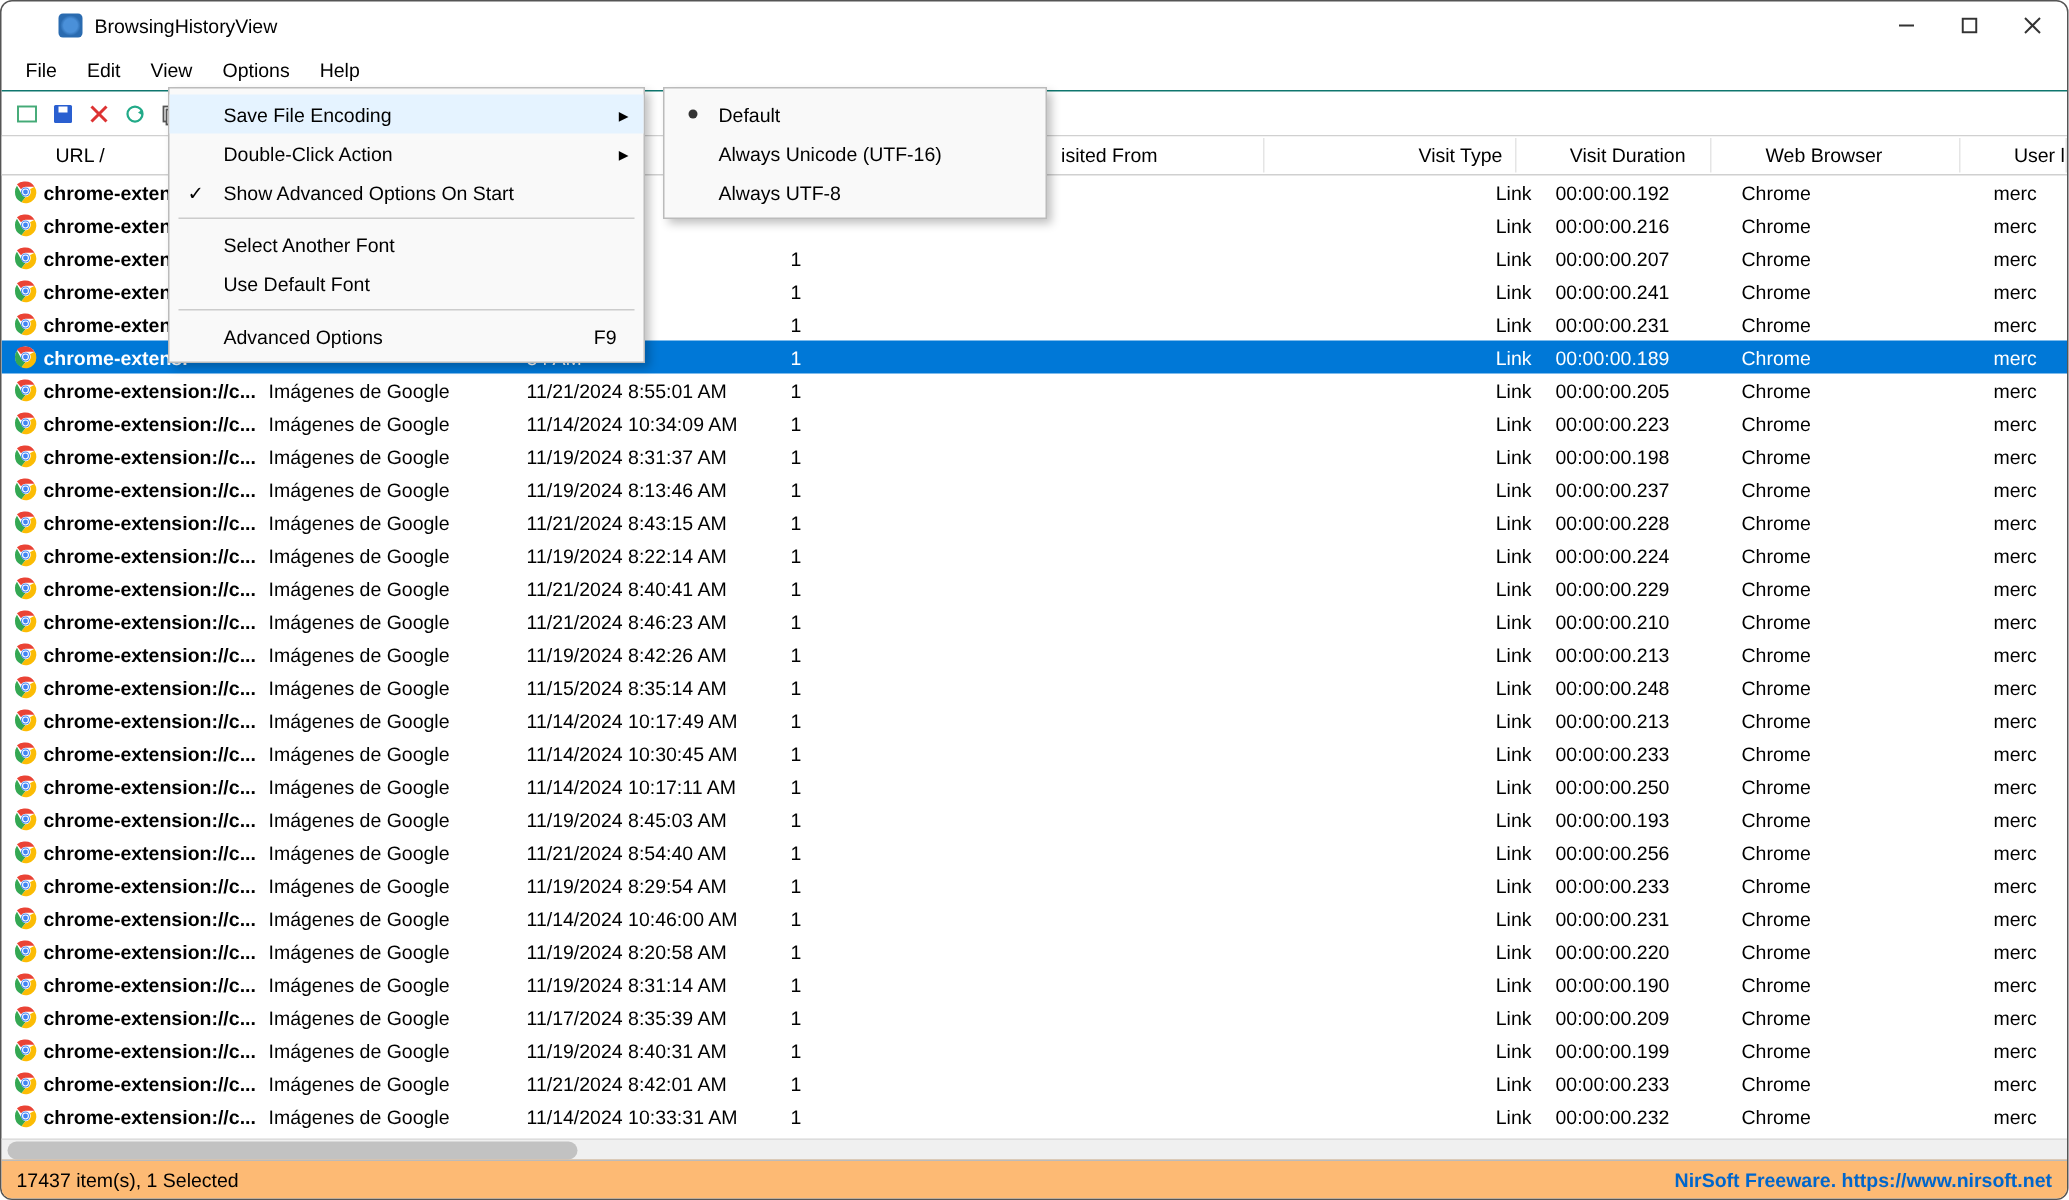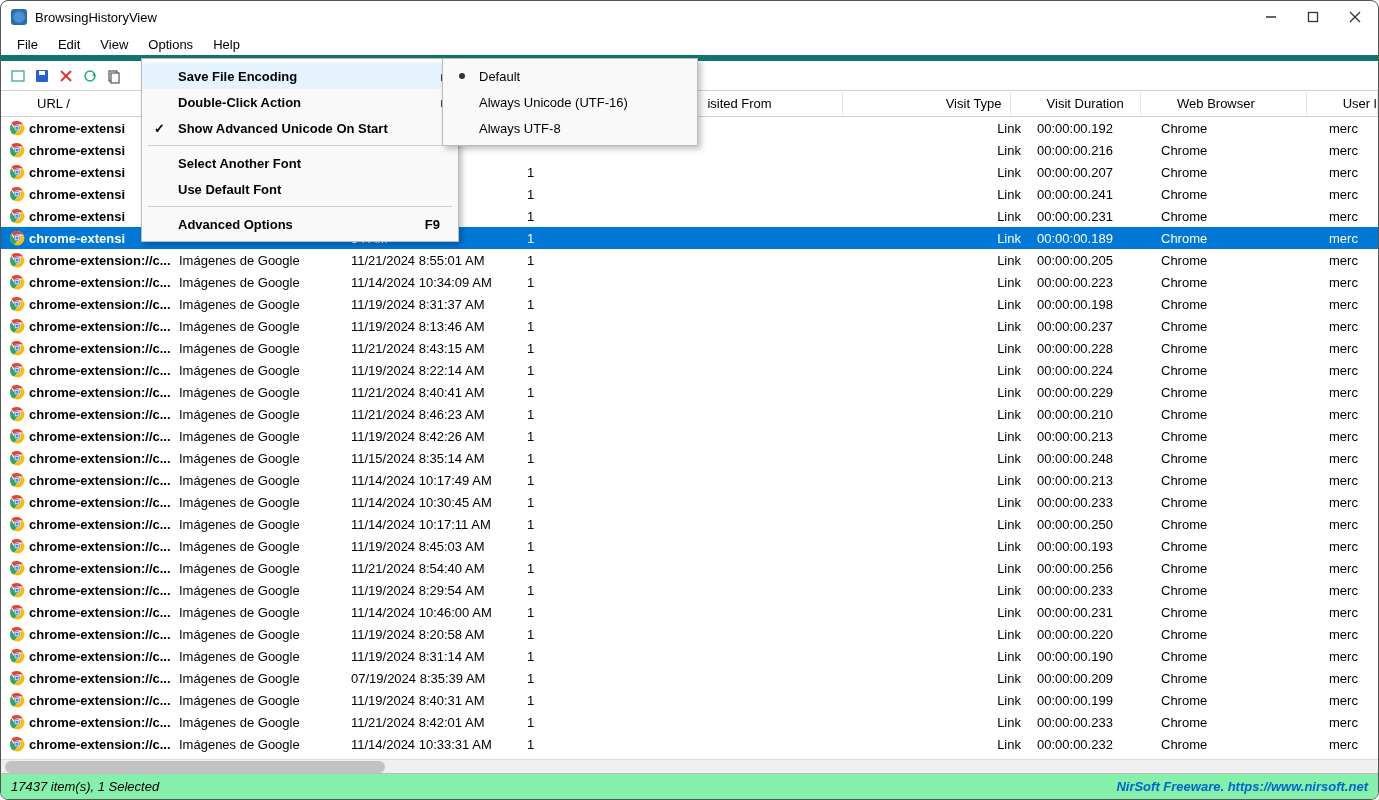--- a/index.html
+++ b/index.html
@@ -1,37 +1,37 @@
 <!DOCTYPE html>
 <html><head>
 <meta charset="utf-8">
 <style>
 * { box-sizing: border-box; margin: 0; padding: 0; font-family: 'Segoe UI', Tahoma, sans-serif; font-size: 13px; }
 body { width: 1379px; height: 800px; background: #fff; overflow: hidden; display: flex; flex-direction: column; border: 1px solid #555; border-radius: 8px; }
-.titlebar { height: 32px; display: flex; align-items: center; padding: 0 10px; }
+.titlebar { height: 32px; display: flex; align-items: center; padding: 0 10px; margin-left: 28px; }
 .titlebar .app-icon { width: 16px; height: 16px; margin-right: 8px; background: radial-gradient(circle, #4a90d9 40%, #2a6bb0 60%); border-radius: 3px; }
 .titlebar .title { flex: 1; font-size: 13px; }
 .win-controls { display: flex; gap: 28px; margin-right: 6px; }
 .win-btn { width: 14px; height: 14px; display: flex; align-items: center; justify-content: center; cursor: pointer; }
-.menubar { height: 28px; display: flex; align-items: center; padding: 0 6px; border-bottom: 6px solid #0f766e; }
+.menubar { height: 28px; display: flex; align-items: center; padding: 0 6px; border-bottom: 1px solid #0f766e; }
 .menu-item { padding: 4px 10px; cursor: pointer; }
 .toolbar { height: 30px; display: flex; align-items: center; padding: 0 8px; gap: 6px; border-bottom: 1px solid #d0d0d0; }
 .tb-icon { width: 18px; height: 18px; cursor: pointer; display: flex; align-items: center; justify-content: center; }
 .header-row { display: flex; background: #fff; border-bottom: 1px solid #d0d0d0; height: 26px; align-items: center; }
 .hdr-cell { padding: 4px 8px; border-right: 1px solid #e5e5e5; white-space: nowrap; overflow: hidden; cursor: pointer; margin-left: 28px; }
 .data-area { flex: 1; overflow: auto; position: relative; }
 .data-row { display: flex; height: 22px; align-items: center; white-space: nowrap; }
 .data-row.selected { background: #0078d7; color: #fff; }
 .cell { padding: 2px 8px; overflow: hidden; text-overflow: ellipsis; }
 .cell.url { display: flex; align-items: center; gap: 4px; font-weight: bold; }
 .chrome-icon { width: 16px; height: 16px; flex-shrink: 0; }
-.statusbar { height: 26px; border-top: 1px solid #bbb; display: flex; align-items: center; justify-content: space-between; padding: 0 10px; background: #86efac; font-style: italic; }
+.statusbar { height: 26px; border-top: 1px solid #bbb; display: flex; align-items: center; justify-content: space-between; padding: 0 10px; background: #fdba74; }
 .status-right { color: #0066cc; font-weight: 600; }
 .dropdown { position: absolute; background: #f9f9f9; border: 1px solid #bbb; box-shadow: 3px 3px 6px rgba(0,0,0,.25); z-index: 100; padding: 4px 0; }
-.dd-options { left: 141px; top: 58px; width: 318px; font-weight: bold; }
+.dd-options { left: 112px; top: 58px; width: 318px; }
 .dd-sub { left: 442px; top: 58px; width: 256px; }
 .dd-item { display: flex; align-items: center; height: 26px; padding: 0 32px 0 36px; cursor: pointer; position: relative; }
 .dd-item.hover { background: #e5f3ff; }
 .dd-item .arrow { position: absolute; right: 10px; }
 .dd-item .shortcut { position: absolute; right: 18px; }
 .dd-item .check { position: absolute; left: 12px; }
 .dd-item .bullet { position: absolute; left: 16px; width: 6px; height: 6px; background: #333; border-radius: 50%; }
 .dd-sep { height: 1px; background: #ccc; margin: 4px 6px; }
 .col-url { width: 170px; } .col-title { width: 172px; } .col-time { width: 176px; } .col-count { width: 164px; } .col-from { width: 176px; } .col-type { width: 170px; text-align: right; } .col-dur { width: 124px; } .col-browser { width: 168px; } .col-user { width: 50px; }
 .hscroll { height: 14px; background: #f0f0f0; border-top: 1px solid #ddd; }
@@ -673,21 +673,21 @@
           <path d="M8 1a7 7 0 0 1 6 3.5H8a3.5 3.5 0 0 0-3 1.7L2.3 2.8A7 7 0 0 1 8 1z" fill="#ea4335"></path>
           <path d="M1 8a7 7 0 0 1 1.3-4.1l3 5.2A3.5 3.5 0 0 0 8 11.5l-2.7 3.3A7 7 0 0 1 1 8z" fill="#34a853"></path>
           <path d="M14 4.5A7 7 0 0 1 5.3 14.8L8 11.5a3.5 3.5 0 0 0 3.5-3.5 3.5 3.5 0 0 0-.5-1.8l3-1.7z" fill="#fbbc05"></path>
           <circle cx="8" cy="8" r="3" fill="#4285f4"></circle>
           <circle cx="8" cy="8" r="2.3" fill="#fff"></circle>
           <circle cx="8" cy="8" r="1.6" fill="#4285f4"></circle>
         </svg>
         <span>chrome-extension://c...</span>
       </div>
       <div class="cell col-title">Imágenes de Google</div>
-      <div class="cell col-time">07/19/2024 8:35:39 AM</div>
+      <div class="cell col-time">11/17/2024 8:35:39 AM</div>
       <div class="cell col-count">1</div>
       <div class="cell col-from"></div>
       <div class="cell col-type">Link</div>
       <div class="cell col-dur">00:00:00.209</div>
       <div class="cell col-browser">Chrome</div>
       <div class="cell col-user">merc</div>
     </div>
     <div class="data-row">
       <div class="cell url col-url">
         <svg class="chrome-icon" viewBox="0 0 16 16">
@@ -769,21 +769,21 @@
     <div class="dd-item hover">
       <span>Save File Encoding</span>
       <span class="arrow">▸</span>
     </div>
     <div class="dd-item">
       <span>Double-Click Action</span>
       <span class="arrow">▸</span>
     </div>
     <div class="dd-item">
       <span class="check">✓</span>
-      <span>Show Advanced Unicode On Start</span>
+      <span>Show Advanced Options On Start</span>
     </div>
     <div class="dd-sep"></div>
     <div class="dd-item">
       <span>Select Another Font</span>
     </div>
     <div class="dd-item">
       <span>Use Default Font</span>
     </div>
     <div class="dd-sep"></div>
     <div class="dd-item">

